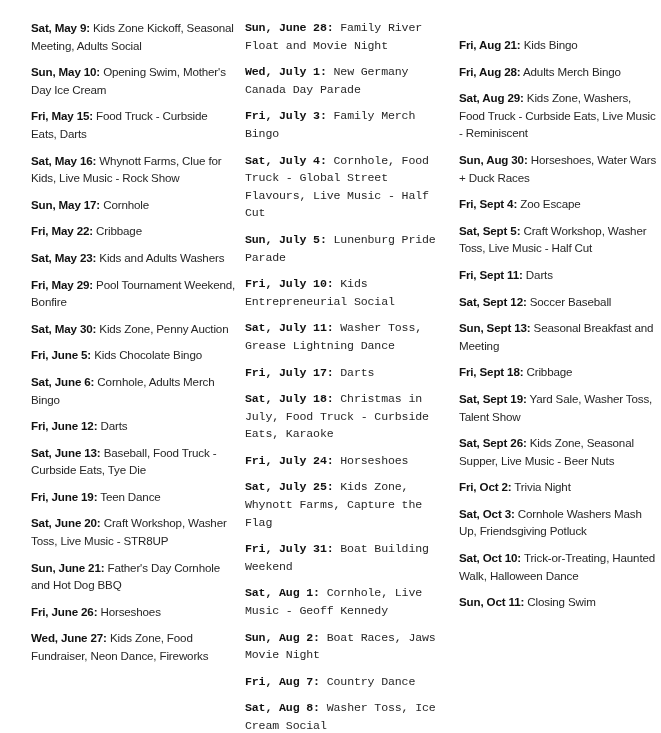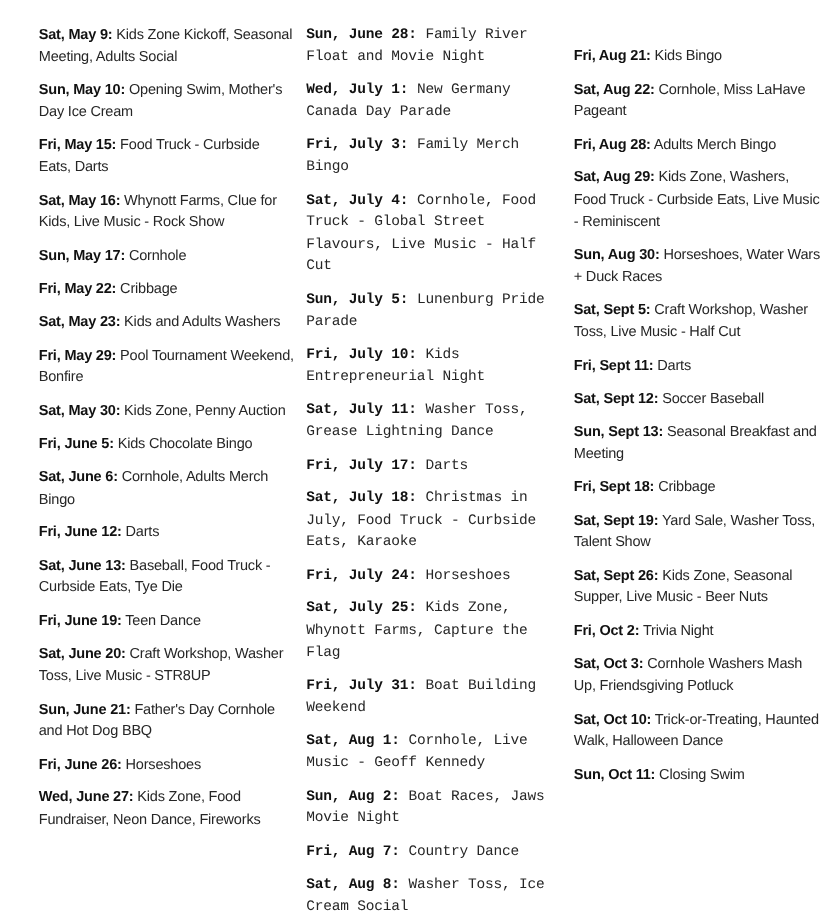--- a/index.html
+++ b/index.html
@@ -37,40 +37,40 @@
     <p class="entry"><span class="date">Fri, June 26:</span> <span class="desc">Horseshoes</span></p>
     <p class="entry"><span class="date">Wed, June 27:</span> <span class="desc">Kids Zone, Food Fundraiser, Neon Dance, Fireworks</span></p>
   </div>
 
   <div class="col col-2">
     <p class="entry"><span class="date">Sun, June 28:</span> <span class="desc">Family River Float and Movie Night</span></p>
     <p class="entry"><span class="date">Wed, July 1:</span> <span class="desc">New Germany Canada Day Parade</span></p>
     <p class="entry"><span class="date">Fri, July 3:</span> <span class="desc">Family Merch Bingo</span></p>
     <p class="entry"><span class="date">Sat, July 4:</span> <span class="desc">Cornhole, Food Truck - Global Street Flavours, Live Music - Half Cut</span></p>
     <p class="entry"><span class="date">Sun, July 5:</span> <span class="desc">Lunenburg Pride Parade</span></p>
-    <p class="entry"><span class="date">Fri, July 10:</span> <span class="desc">Kids Entrepreneurial Night</span></p>
+    <p class="entry"><span class="date">Fri, July 10:</span> <span class="desc">Kids Entrepreneurial Social</span></p>
     <p class="entry"><span class="date">Sat, July 11:</span> <span class="desc">Washer Toss, Grease Lightning Dance</span></p>
     <p class="entry"><span class="date">Fri, July 17:</span> <span class="desc">Darts</span></p>
     <p class="entry"><span class="date">Sat, July 18:</span> <span class="desc">Christmas in July, Food Truck - Curbside Eats, Karaoke</span></p>
     <p class="entry"><span class="date">Fri, July 24:</span> <span class="desc">Horseshoes</span></p>
     <p class="entry"><span class="date">Sat, July 25:</span> <span class="desc">Kids Zone, Whynott Farms, Capture the Flag</span></p>
     <p class="entry"><span class="date">Fri, July 31:</span> <span class="desc">Boat Building Weekend</span></p>
     <p class="entry"><span class="date">Sat, Aug 1:</span> <span class="desc">Cornhole, Live Music - Geoff Kennedy</span></p>
     <p class="entry"><span class="date">Sun, Aug 2:</span> <span class="desc">Boat Races, Jaws Movie Night</span></p>
     <p class="entry"><span class="date">Fri, Aug 7:</span> <span class="desc">Country Dance</span></p>
     <p class="entry"><span class="date">Sat, Aug 8:</span> <span class="desc">Washer Toss, Ice Cream Social</span></p>
     <p class="entry"><span class="date">Fri, Aug 14:</span> <span class="desc">Darts</span></p>
   </div>
 
   <div class="col col-3">
     <p class="entry"><span class="date">Fri, Aug 21:</span> <span class="desc">Kids Bingo</span></p>
-    <p class="entry"><span class="date">Sat, Aug 22:</span> <span class="desc">Cornhole, Miss LaHave Pageant</span></p>
     <p class="entry"><span class="date">Fri, Aug 28:</span> <span class="desc">Adults Merch Bingo</span></p>
     <p class="entry"><span class="date">Sat, Aug 29:</span> <span class="desc">Kids Zone, Washers, Food Truck - Curbside Eats, Live Music - Reminiscent</span></p>
     <p class="entry"><span class="date">Sun, Aug 30:</span> <span class="desc">Horseshoes, Water Wars + Duck Races</span></p>
+    <p class="entry"><span class="date">Fri, Sept 4:</span> <span class="desc">Zoo Escape</span></p>
     <p class="entry"><span class="date">Sat, Sept 5:</span> <span class="desc">Craft Workshop, Washer Toss, Live Music - Half Cut</span></p>
     <p class="entry"><span class="date">Fri, Sept 11:</span> <span class="desc">Darts</span></p>
     <p class="entry"><span class="date">Sat, Sept 12:</span> <span class="desc">Soccer Baseball</span></p>
     <p class="entry"><span class="date">Sun, Sept 13:</span> <span class="desc">Seasonal Breakfast and Meeting</span></p>
     <p class="entry"><span class="date">Fri, Sept 18:</span> <span class="desc">Cribbage</span></p>
     <p class="entry"><span class="date">Sat, Sept 19:</span> <span class="desc">Yard Sale, Washer Toss, Talent Show</span></p>
     <p class="entry"><span class="date">Sat, Sept 26:</span> <span class="desc">Kids Zone, Seasonal Supper, Live Music - Beer Nuts</span></p>
     <p class="entry"><span class="date">Fri, Oct 2:</span> <span class="desc">Trivia Night</span></p>
     <p class="entry"><span class="date">Sat, Oct 3:</span> <span class="desc">Cornhole Washers Mash Up, Friendsgiving Potluck</span></p>
     <p class="entry"><span class="date">Sat, Oct 10:</span> <span class="desc">Trick-or-Treating, Haunted Walk, Halloween Dance</span></p>

